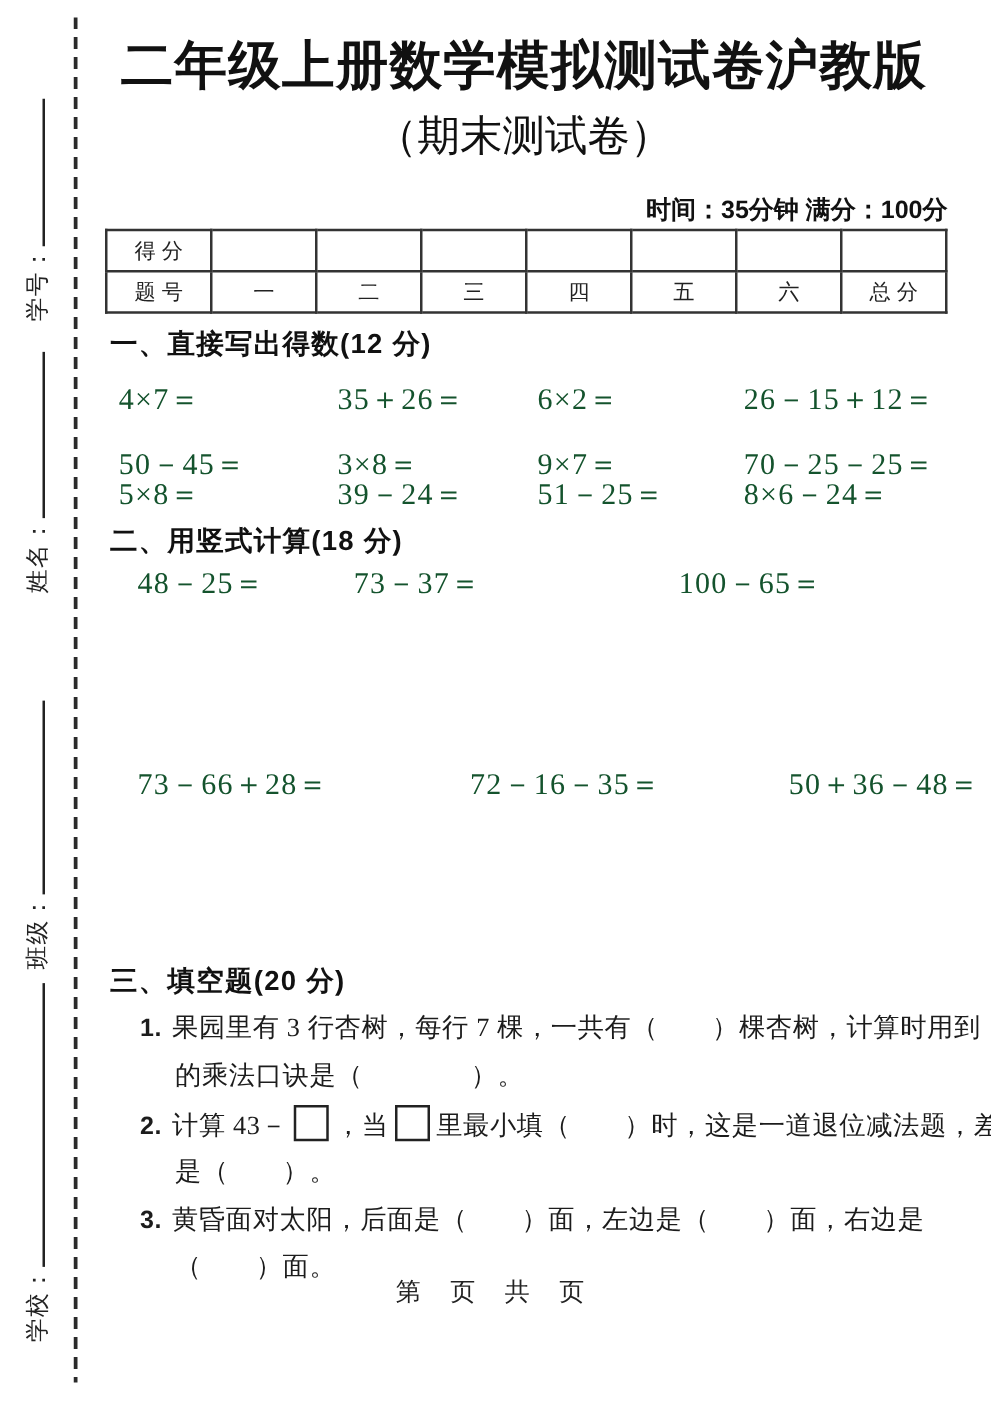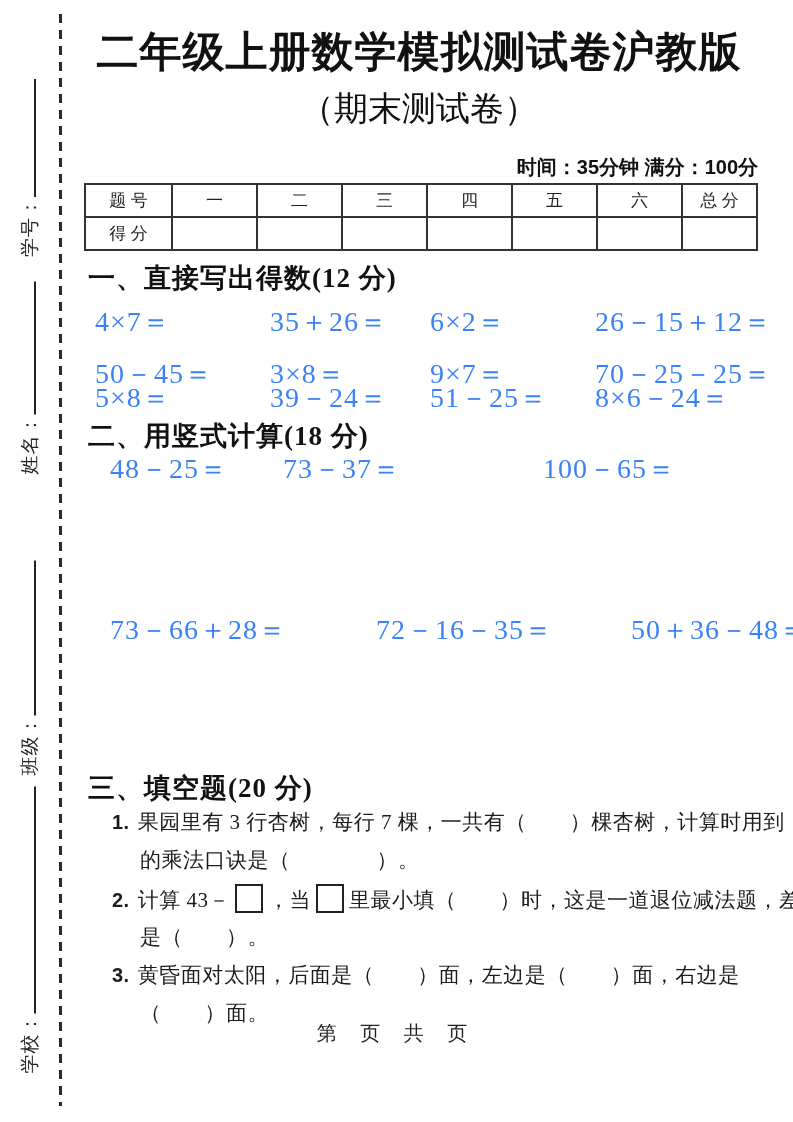--- a/index.html
+++ b/index.html
@@ -41,25 +41,25 @@
     border-collapse:collapse;table-layout:fixed;
   }
   .score-table td{
     border:2px solid #333;text-align:center;vertical-align:middle;
     font-family:"Liberation Sans","DejaVu Sans",sans-serif;
     font-size:17px;color:#222;height:31px;padding:0;
   }
   
   .sec-head{
     position:absolute;left:88px;
-    font-family:Liberation Serif, serif;font-weight:bold;
-    font-size:27px;color:#111;letter-spacing:1px;white-space:nowrap;
+    font-family:Liberation Sans, sans-serif;font-weight:bold;
+    font-size:22px;color:#111;letter-spacing:1px;white-space:nowrap;
   }
   
-  .calc-row{position:absolute;display:grid;white-space:nowrap;font-size:28px;color:#3b82f6;}
+  .calc-row{position:absolute;display:grid;white-space:nowrap;font-size:24px;color:#14532d;}
   .row4{left:95px;width:668px;grid-template-columns:175px 160px 165px 1fr;}
   .row3a{left:110px;width:655px;grid-template-columns:173px 260px 1fr;}
   .row3b{left:110px;width:655px;grid-template-columns:222px 211px 1fr;}
   .calc-row span{letter-spacing:1px;}
   
   .fill-line{
     position:absolute;left:112px;width:660px;white-space:nowrap;
     font-size:21px;color:#1c1c1c;letter-spacing:0.5px;
   }
   .fill-num{font-weight:bold;font-family:"Liberation Sans","DejaVu Sans",sans-serif;
@@ -98,38 +98,38 @@
     <span class="fld-line" style="width:227px;"></span>
 </div>
 
 <div class="paper-title">二年级上册数学模拟测试卷沪教版</div>
 <div class="paper-subtitle">（期末测试卷）</div>
 <div class="meta-line">时间：35分钟  满分：100分</div>
 
 <table class="score-table">
   <tbody>
       <tr>
+    <td>得  分</td>
+    <td></td>
+    <td></td>
+    <td></td>
+    <td></td>
+    <td></td>
+    <td></td>
+    <td></td>
+  </tr>
+  <tr>
     <td style="width:85px;">题  号</td>
     <td style="width:83px;">一</td>
     <td style="width:83px;">二</td>
     <td style="width:83px;">三</td>
     <td style="width:83px;">四</td>
     <td style="width:83px;">五</td>
     <td style="width:83px;">六</td>
     <td>总  分</td>
-  </tr>
-  <tr>
-    <td>得  分</td>
-    <td></td>
-    <td></td>
-    <td></td>
-    <td></td>
-    <td></td>
-    <td></td>
-    <td></td>
   </tr>
 </tbody>
   </table>
 
 <div class="sec-head" style="top:260px;">一、直接写出得数(12 分)</div>
 <div class="calc-row row4" style="top:303px;">
   <span>4×7＝</span>
   <span>35＋26＝</span>
   <span>6×2＝</span>
   <span>26－15＋12＝</span>

